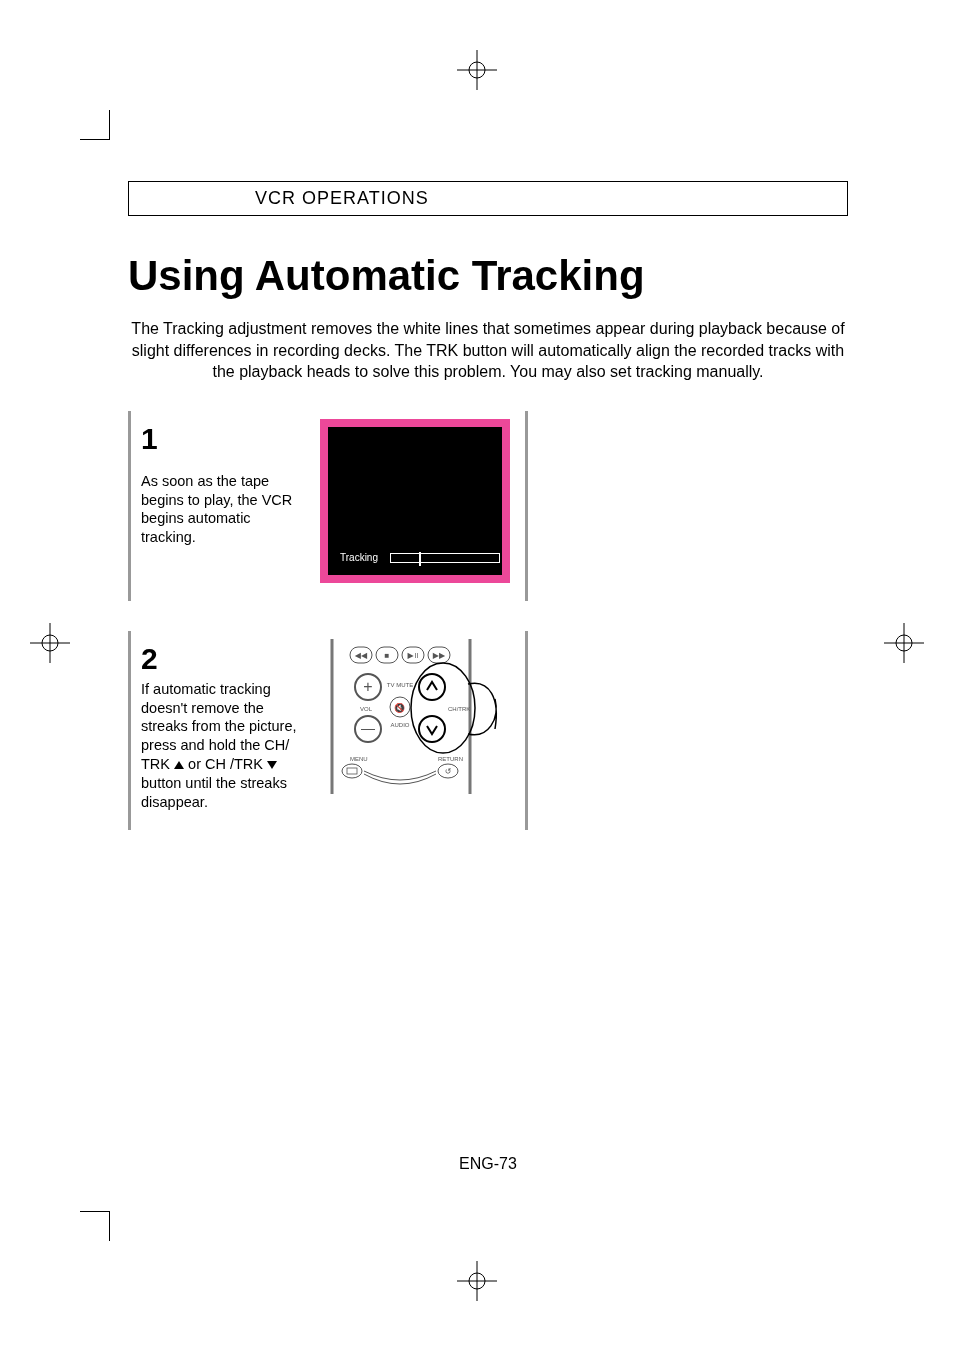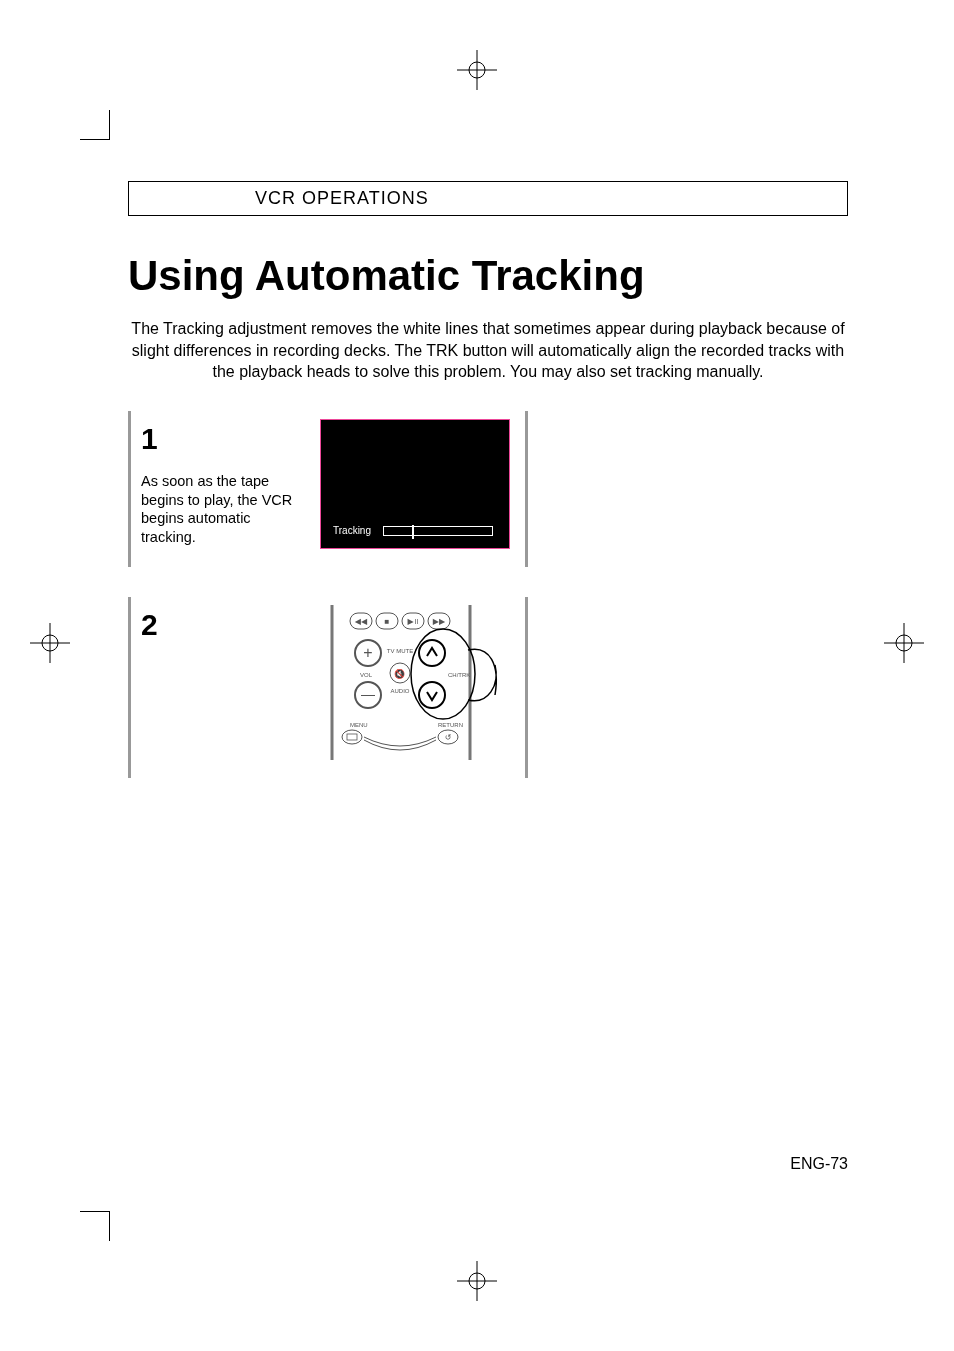--- a/index.html
+++ b/index.html
@@ -86,23 +86,23 @@
     font-weight: bold;
     color: #000;
     margin-bottom: 2px;
   }
   .step-visual {
     flex: 0 0 190px;
   }
 
   .tv-screen {
     width: 190px;
-    height: 130px;
+    height: 164px;
     background: #000;
-    border: 1px solid #ec4899;
+    border: 8px solid #ec4899;
     position: relative;
   }
   .tv-screen .trk-label {
     position: absolute;
     bottom: 12px;
     left: 12px;
     color: #fff;
     font-size: 10px;
   }
   .tv-screen .trk-bar {
@@ -143,21 +143,21 @@
     width: 0; height: 0;
     border-left: 5px solid transparent;
     border-right: 5px solid transparent;
     border-top: 8px solid #000;
   }
 
   .page-num {
     position: absolute;
     top: 1010px;
     width: 100%;
-    text-align: right;
+    text-align: center;
     font-size: 16px;
   }
 </style>
 </head>
 <body>
 
 <div class="crop-tl"></div>
 <div class="crop-bl"></div>
 
 <div class="reg-mark reg-top">
@@ -214,20 +214,27 @@
           <div class="trk-bar">
             <div class="mark"></div>
           </div>
         </div>
       </div>
     </div>
 
     <div class="step">
       <div class="step-text">
         <div class="step-num">2</div>
+        <p>
+          <span>If automatic tracking doesn't remove the streaks from the picture, press and hold the CH/ TRK </span>
+          <span class="arrow-up"></span>
+          <span> or CH /TRK </span>
+          <span class="arrow-down"></span>
+          <span> button until the streaks disappear.</span>
+        </p>
       </div>
       <div class="step-visual">
         <div class="remote">
           <svg viewBox="0 0 190 155">
 
             <path d="M12 0 L12 155 M150 0 L150 155" stroke="#777" stroke-width="3" fill="none"></path>
 
             <g>
               <rect x="30" y="8" width="22" height="16" rx="8" fill="none" stroke="#555"></rect>
               <text x="41" y="19" font-size="8" text-anchor="middle" fill="#555">◀◀</text>

